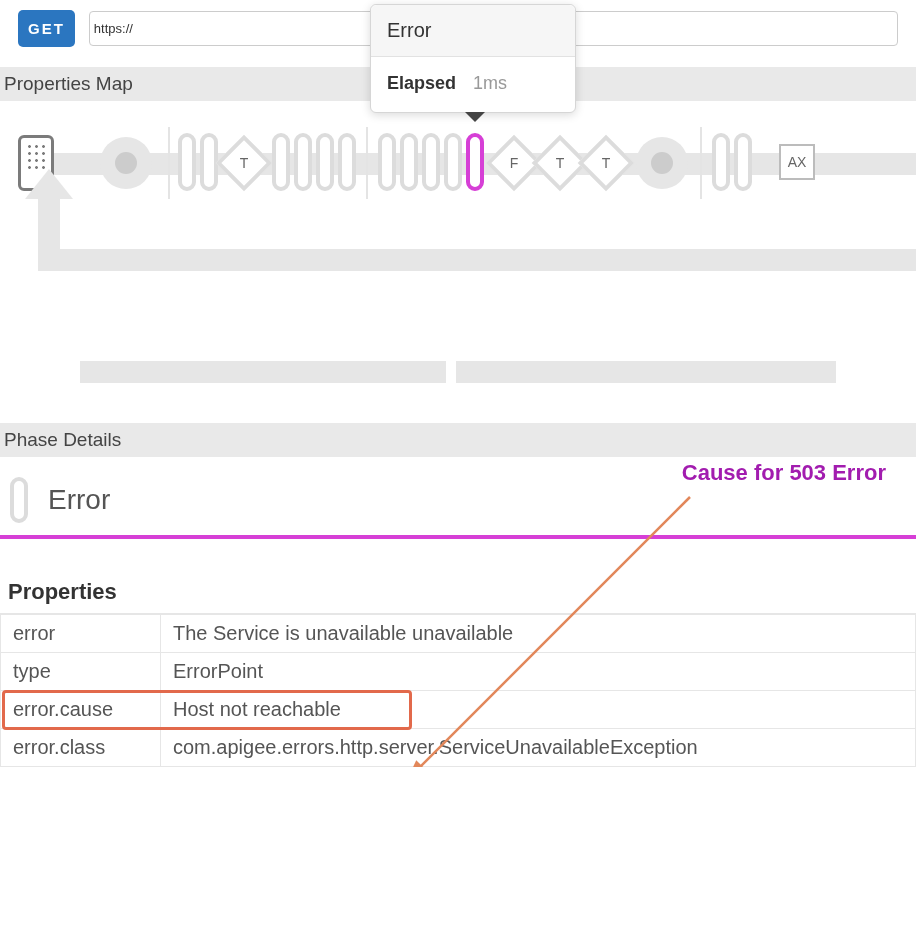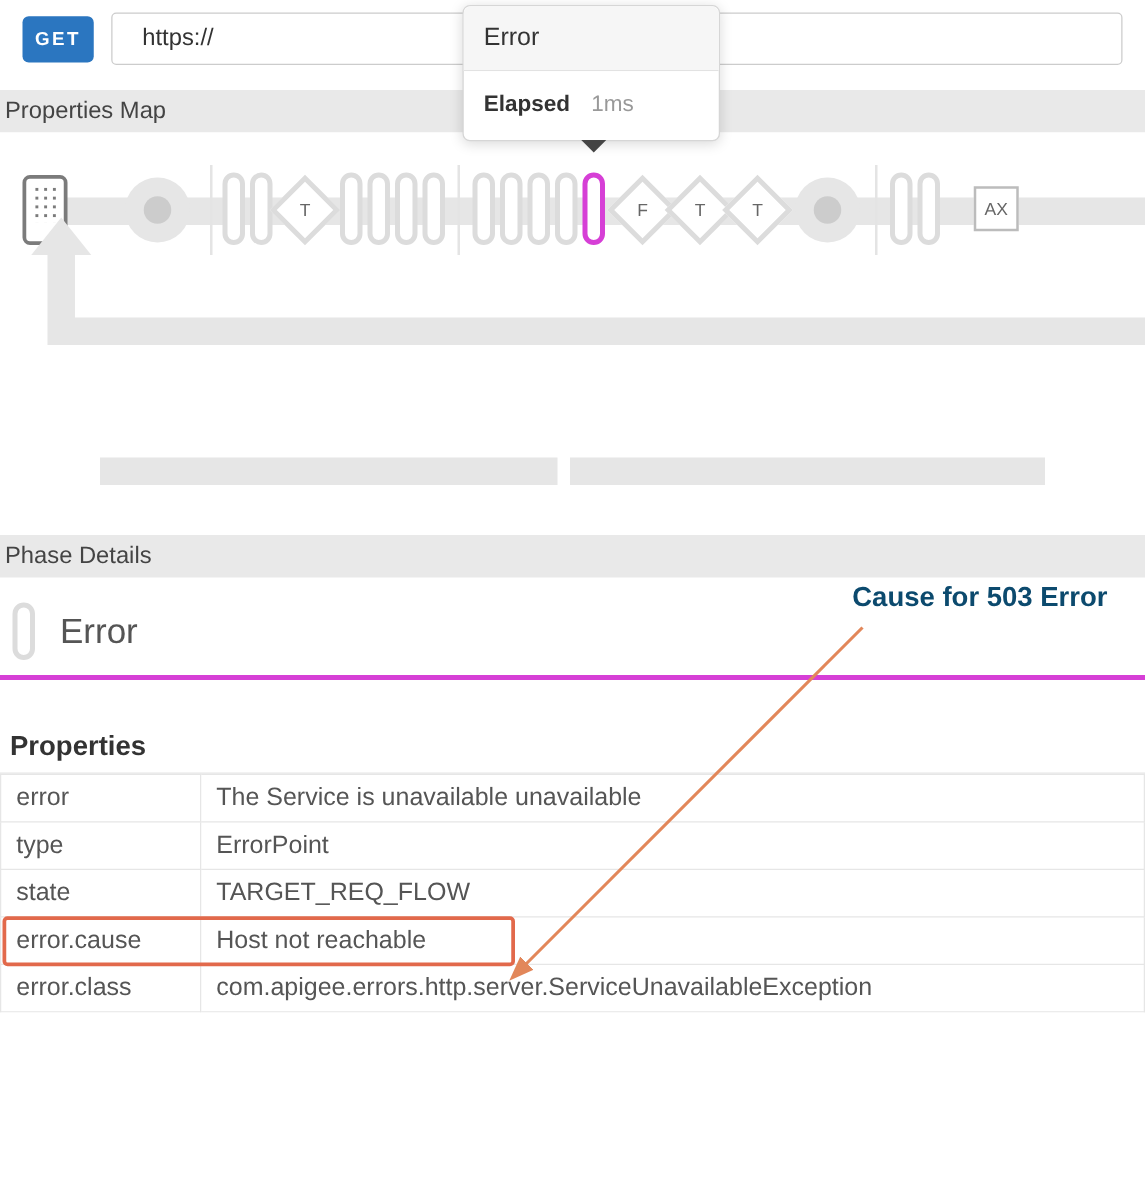--- a/index.html
+++ b/index.html
@@ -25,22 +25,22 @@
     font-weight: 600;
     letter-spacing: 2px;
     font-size: 15px;
     border: none;
     border-radius: 5px;
     padding: 10px 10px;
     cursor: pointer;
   }
   .url-input {
     flex: 1;
-    font-size: 19px;
-    padding: 9px 24px;
+    font-size: 13px;
+    padding: 9px 4px;
     border: 1px solid #ccc;
     border-radius: 4px;
     color: #333;
   }
 
   
   .popover {
     position: absolute;
     top: 4px;
     left: 370px;
@@ -219,21 +219,21 @@
     background: #fff;
   }
   .phase-title-row .title {
     font-size: 28px;
     color: #555;
   }
   .annotation {
     position: absolute;
     right: 30px;
     top: 3px;
-    color: #0c4a6e;
+    color: #a21caf;
     font-size: 22px;
     font-weight: 700;
   }
 
   
   .props-title {
     font-size: 22px;
     font-weight: 700;
     padding: 40px 8px 8px 8px;
     color: #333;
@@ -369,24 +369,20 @@
   <table class="props-table">
     <tbody id="props-body">
         <tr class="props-row">
           <td class="k">error</td>
           <td>The Service is unavailable unavailable</td>
         </tr>
         <tr class="props-row">
           <td class="k">type</td>
           <td>ErrorPoint</td>
         </tr>
-        <tr class="props-row">
-          <td class="k">state</td>
-          <td>TARGET_REQ_FLOW</td>
-        </tr>
         <tr class="props-row highlight">
           <td class="k" style="position: relative;">error.cause<div class="highlight-box"></div></td>
           <td>Host not reachable</td>
         </tr>
         <tr class="props-row">
           <td class="k">error.class</td>
           <td>com.apigee.errors.http.server.ServiceUnavailableException</td>
         </tr>
       </tbody>
   </table>

